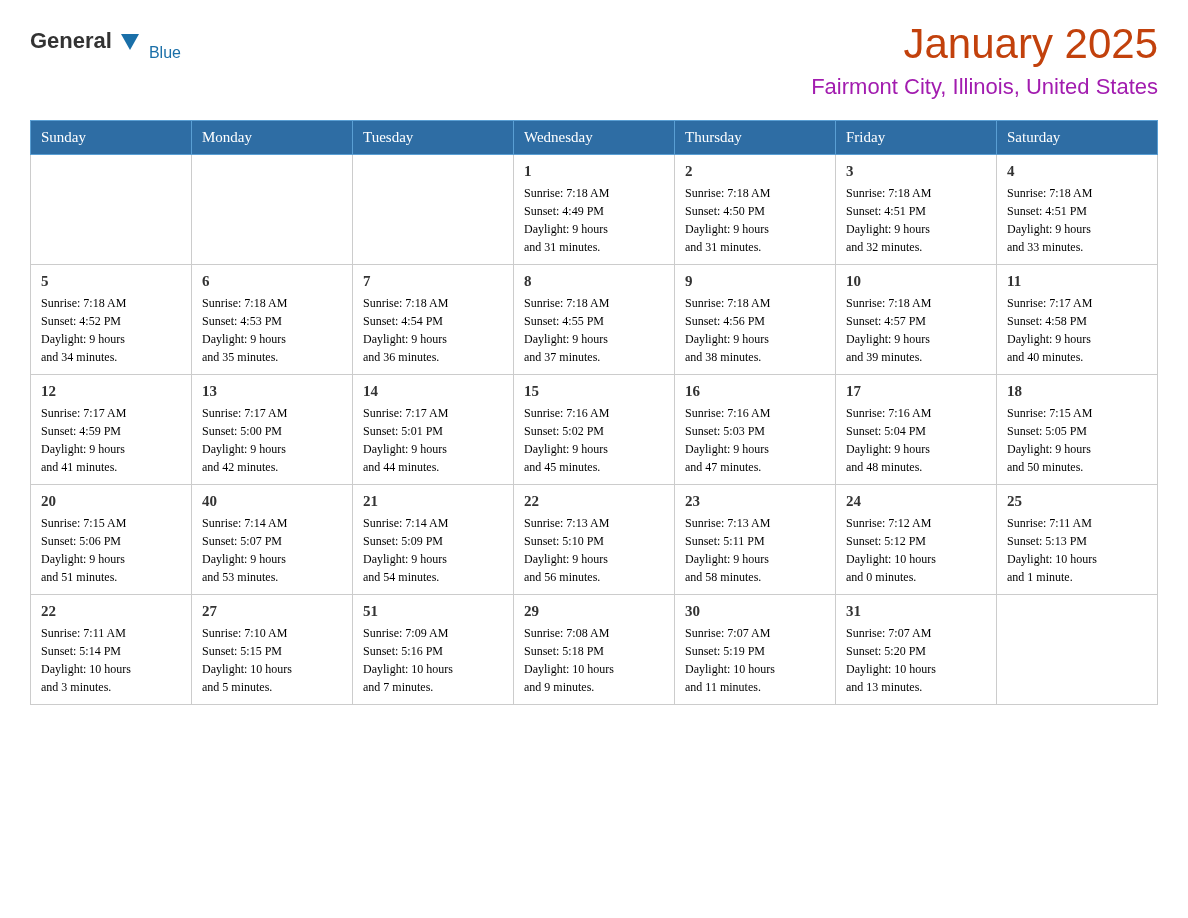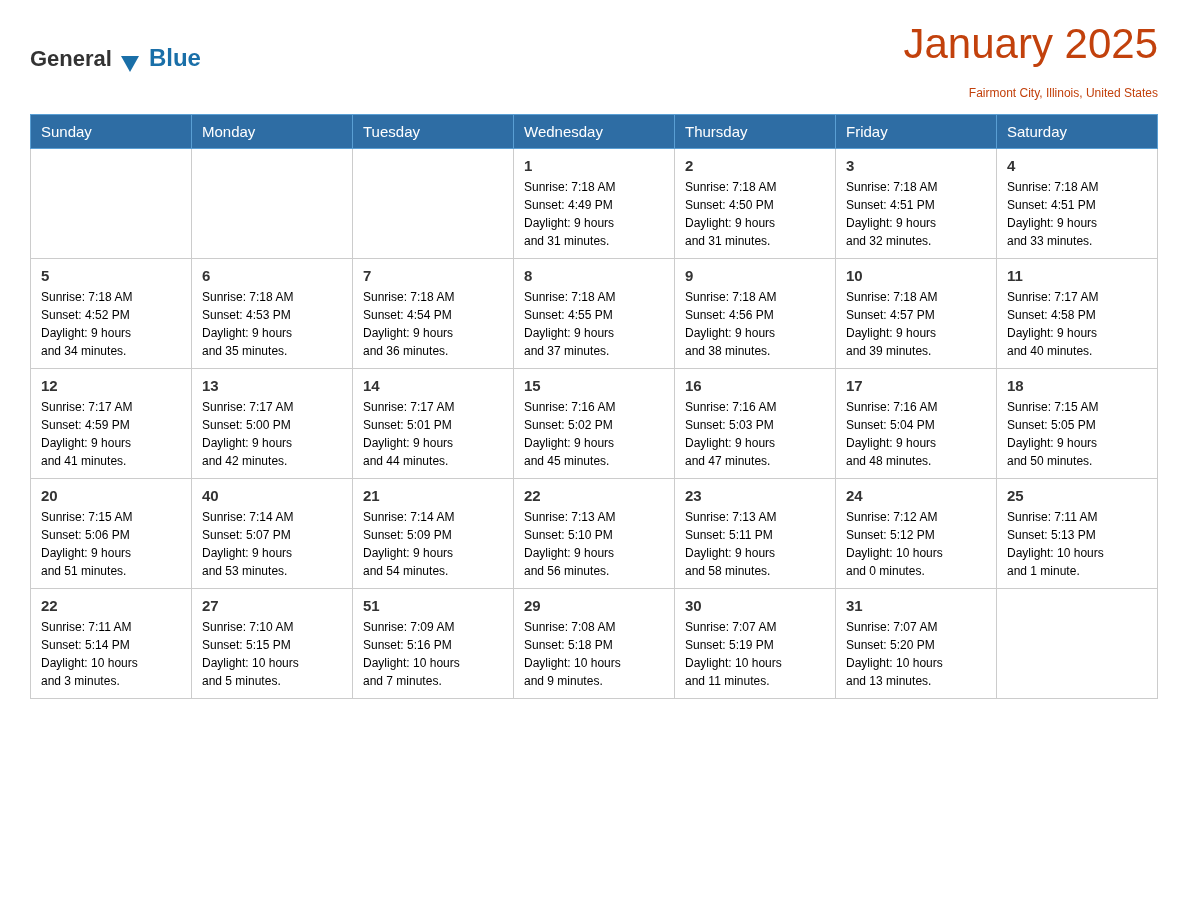--- a/index.html
+++ b/index.html
@@ -11,40 +11,41 @@
       min-height: 918px;
     }
     .header {
       display: flex;
       justify-content: space-between;
       align-items: flex-start;
       margin-bottom: 10px;
     }
     .logo {
       display: flex;
-      align-items: flex-end;
+      align-items: center;
       gap: 8px;
     }
     .title-block {
       text-align: right;
     }
     .month-title {
       font-size: 42px;
       font-weight: normal;
       color: #c2410c;
     }
     .location-title {
-      font-size: 12px;
-      color: #c2410c;
-      margin-top: 18px;
+      font-size: 22px;
+      color: #a21caf;
+      margin-top: 6px;
     }
     .calendar-table {
       width: 100%;
       border-collapse: collapse;
-      margin-top: 14px;
+      margin-top: 20px;
+      font-family: Liberation Serif, serif;
     }
     .calendar-table th {
       background-color: #2e6da4;
       color: #fff;
       font-size: 15px;
       font-weight: normal;
       padding: 8px 10px;
       text-align: left;
       border: 1px solid #5a9fd4;
     }
@@ -77,21 +78,21 @@
   </style>
 </head>
 <body>
 
 <div class="header">
   <div class="logo">
     <span style="font-size:22px;font-weight:bold;color:#333;">General</span>
     <svg width="18" height="16" viewBox="0 0 18 16" style="margin: 2px 0 0 1px;">
       <polygon points="9,16 0,0 18,0" fill="#1a6fa8"></polygon>
     </svg>
-    <span style="font-size:24px;font-weight:bold;color:#1a6fa8;margin-left:2px;margin-top:24px;">Blue</span>
+    <span style="font-size:16px;font-weight:normal;color:#1a6fa8;margin-left:2px;margin-top:24px;">Blue</span>
   </div>
   <div class="title-block">
     <div class="month-title">January 2025</div>
     <div class="location-title">Fairmont City, Illinois, United States</div>
   </div>
 </div>
 
 <table class="calendar-table">
   <thead>
     <tr>

